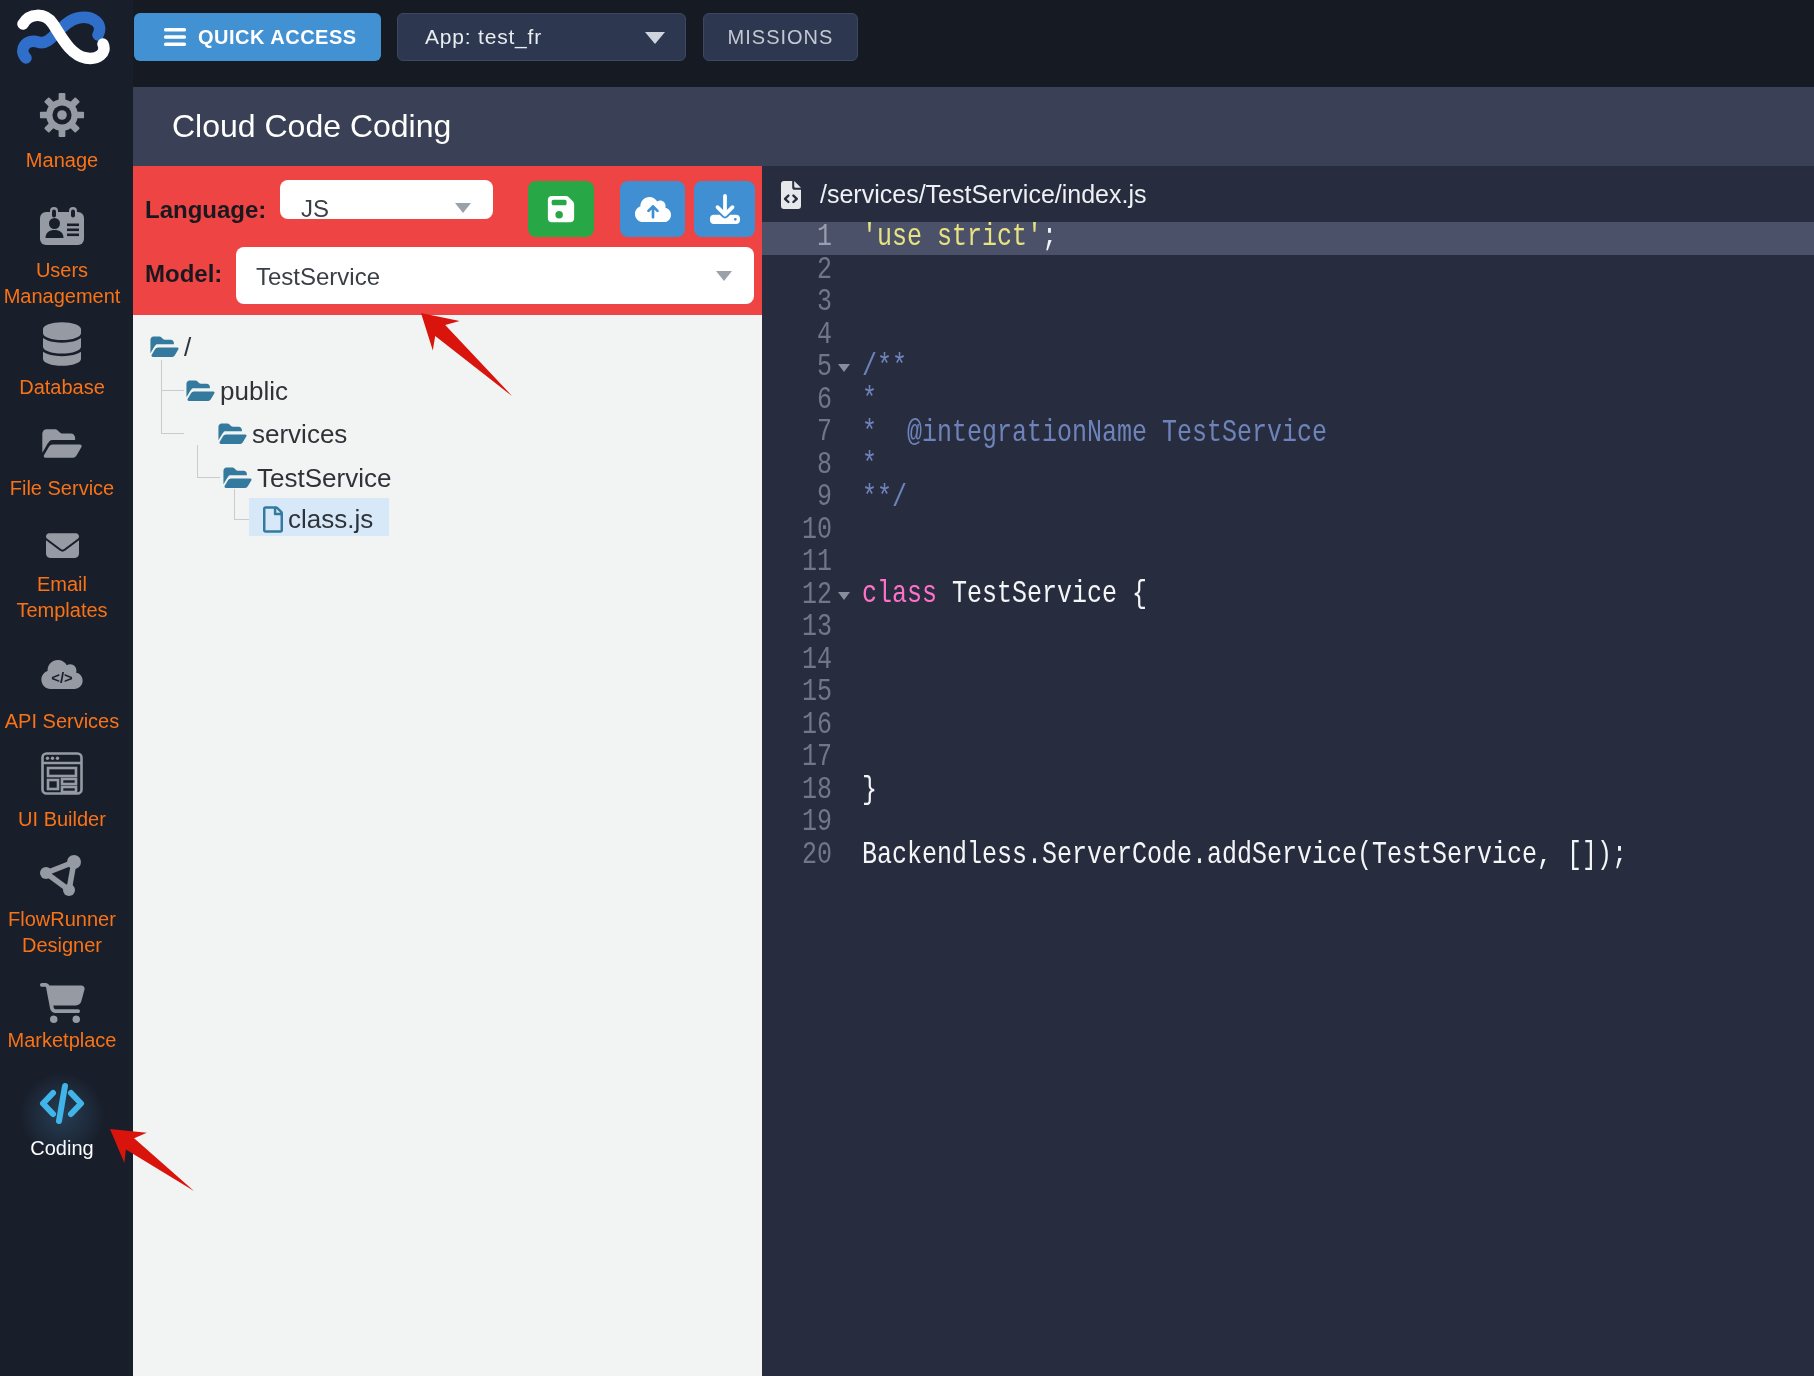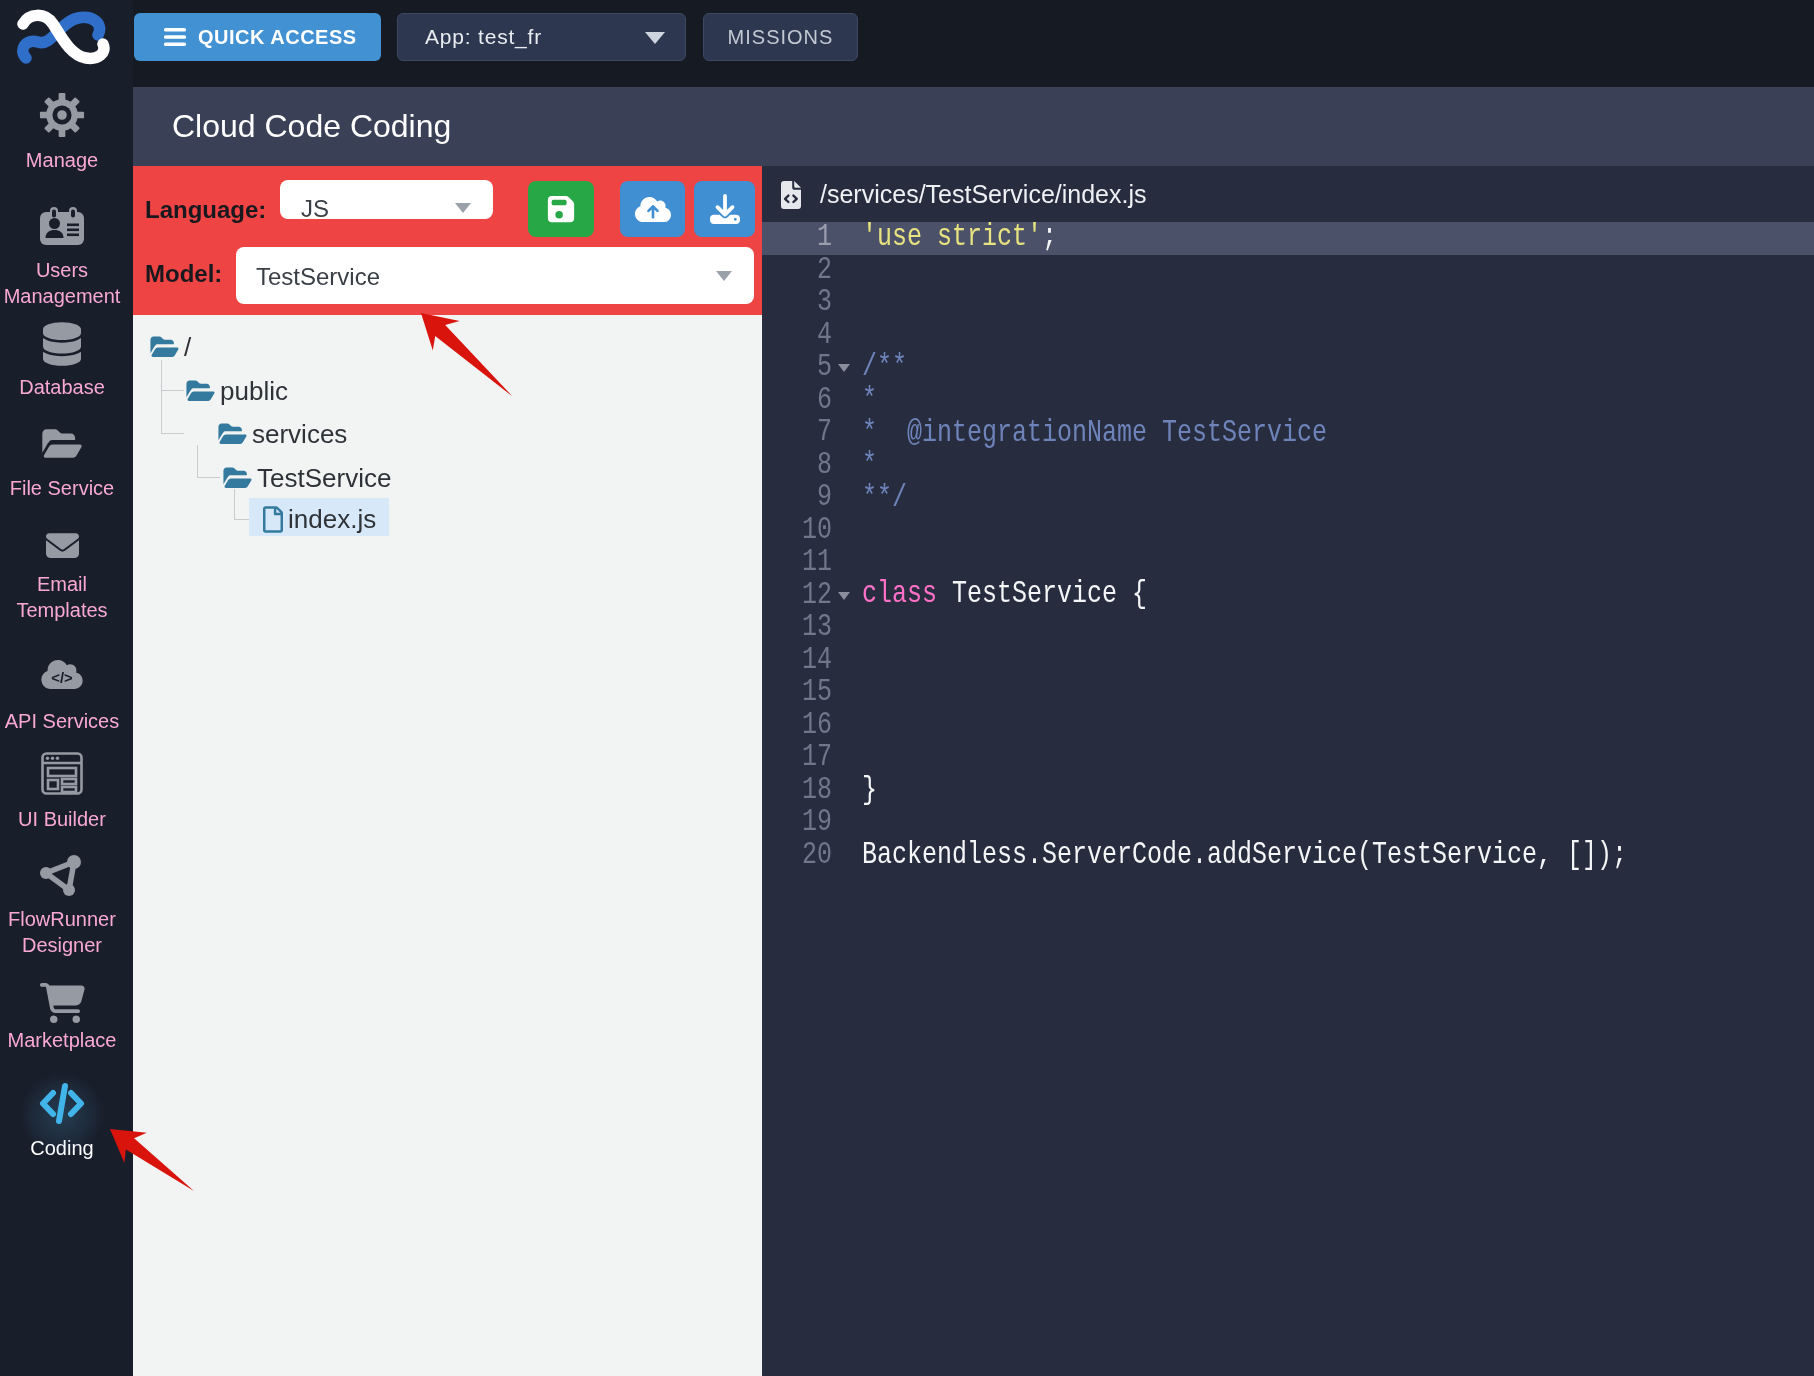--- a/index.html
+++ b/index.html
@@ -2,21 +2,21 @@
 <html><head>
 <meta charset="utf-8">
 <style>
   * { margin:0; padding:0; box-sizing:border-box; }
   html,body { width:1814px; height:1376px; overflow:hidden; }
   body { font-family:"Liberation Sans", sans-serif; background:#151a23; position:relative; -webkit-font-smoothing:antialiased; }
   .abs { position:absolute; }
 
   
   #sidebar { left:0; top:0; width:133px; height:1376px; background:#191e2b; }
-  .sideitem { position:absolute; left:0; width:124px; text-align:center; color:#f9a8d4; font-size:20px; line-height:26px; }
+  .sideitem { position:absolute; left:0; width:124px; text-align:center; color:#f97316; font-size:20px; line-height:26px; }
   .sideitem svg { display:block; margin:0 auto; }
   .sideitem .lbl { margin-top:9px; }
 
   
   .topbtn { position:absolute; top:13px; height:48px; border-radius:6px; display:flex; align-items:center; }
   #qa { left:134px; width:247px; background:#4291d3; color:#fff; font-size:20px; font-weight:600; letter-spacing:.5px; }
   #appdd { left:397px; width:289px; background:#2d3850; border:1px solid #3c4862; color:#e8ebf0; font-size:21px; letter-spacing:.8px; }
   #missions { left:703px; width:155px; background:#2d3850; border:1px solid #3c4862; color:#c3c9d3; font-size:20px; letter-spacing:1px; justify-content:center; }
 
   
@@ -264,21 +264,21 @@
   <div class="trow" style="left:90px; top:148px;">
     <svg width="29" height="25" viewBox="0 0 576 512">
         <path fill="#337a9e" d="M88.7 223.8L0 375.8V96C0 60.7 28.7 32 64 32H181.5c17 0 33.3 6.7 45.3 18.7l26.5 26.5c12 12 28.3 18.7 45.3 18.7H416c35.3 0 64 28.7 64 64v32H144c-19.1 0-36.8 10.2-46.3 26.7l-9 15.1zM572.7 292.1L500.3 416.2A64 64 0 0 1 445 448H45c-18.5 0-30.1-20.1-20.7-36.1l72.4-124.2A64 64 0 0 1 152 256H552c18.5 0 30.1 20.1 20.7 36.1z"></path>
       </svg>
     <span>TestService</span>
   </div>
   <div class="trow" style="left:130px; top:189px;">
     <svg width="20" height="27" viewBox="0 0 384 512">
         <path fill="#337a9e" d="M369.9 97.9L286 14C277 5 264.8-.1 252.1-.1H48C21.5 0 0 21.5 0 48v416c0 26.5 21.5 48 48 48h288c26.5 0 48-21.5 48-48V131.9c0-12.7-5.1-25-14.1-34zM332.1 128H256V51.9l76.1 76.1zM48 464V48h160v104c0 13.3 10.7 24 24 24h104v288H48z"></path>
       </svg>
-    <span>index.js</span>
+    <span>class.js</span>
   </div>
 </div>
 
 <div id="editor" class="abs">
   <div id="ehead"></div>
   <svg style="position:absolute; left:19px; top:15px;" width="20" height="28" viewBox="0 0 20 28">
     <path fill="#e7e8ec" d="M3,0 H11.2 V6.2 A2.6,2.6 0 0 0 13.8,8.8 H20 V25 a3,3 0 0 1 -3,3 H3 a3,3 0 0 1 -3,-3 V3 a3,3 0 0 1 3,-3 z"></path>
     <path fill="#e7e8ec" d="M13.2,0 L20,6.8 H14.7 A1.5,1.5 0 0 1 13.2,5.3 z"></path>
     <path d="M7.4,14.6 L4.0,17.8 L7.4,21.0" stroke="#272d3e" stroke-width="2.4" fill="none" stroke-linecap="round" stroke-linejoin="round"></path>
     <path d="M12.4,14.6 L15.8,17.8 L12.4,21.0" stroke="#272d3e" stroke-width="2.4" fill="none" stroke-linecap="round" stroke-linejoin="round"></path>

